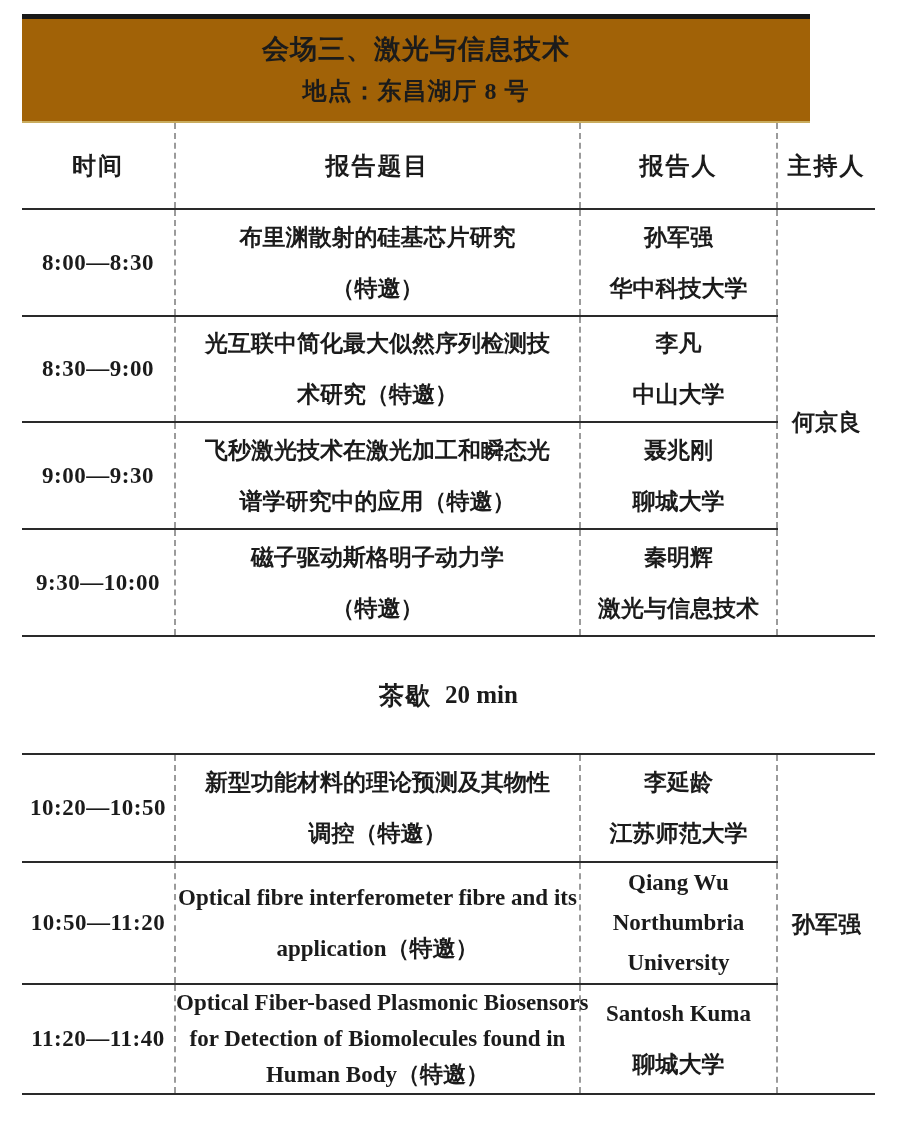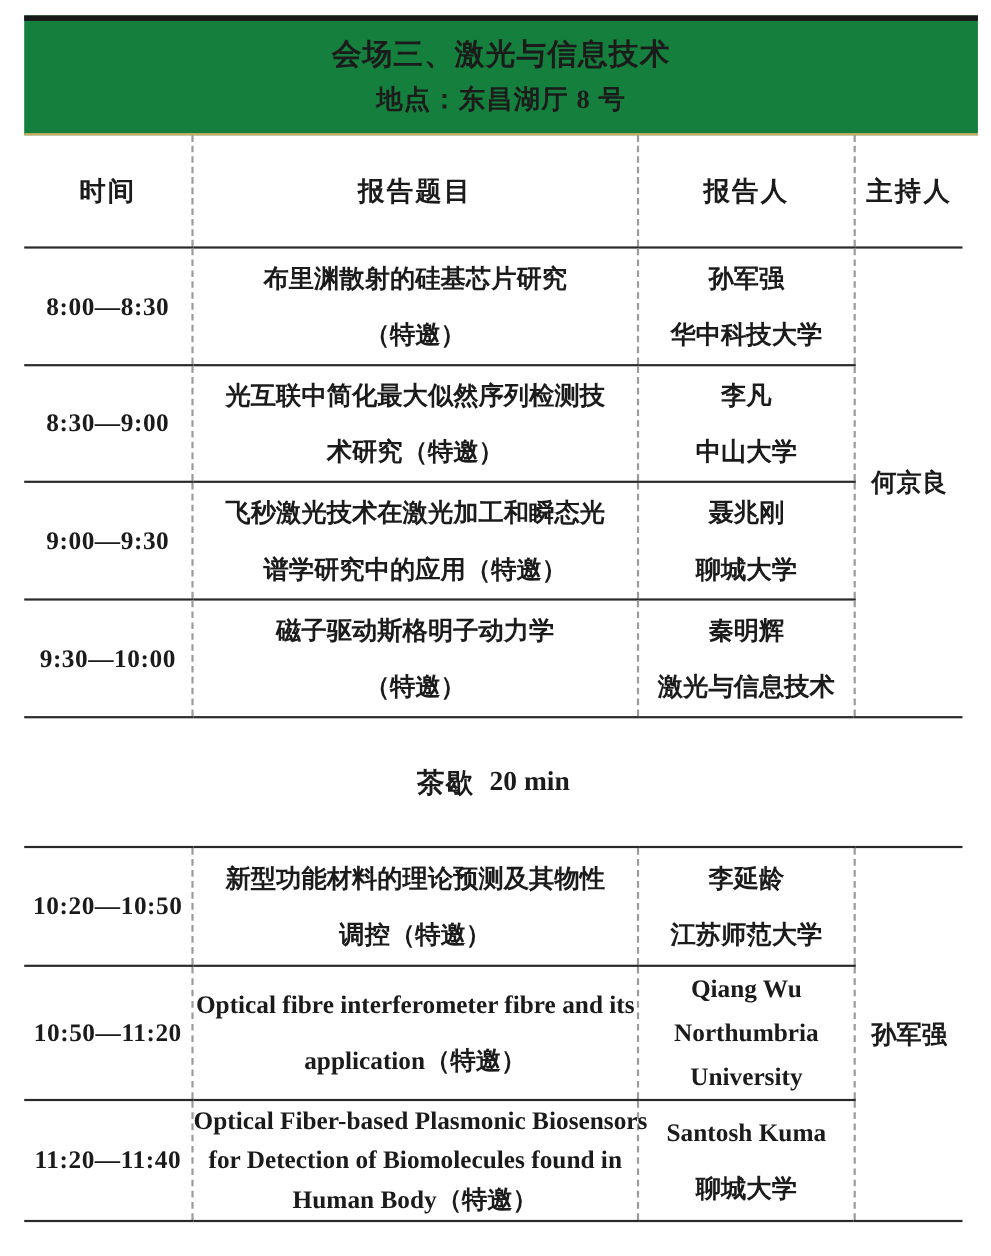--- a/index.html
+++ b/index.html
@@ -3,37 +3,37 @@
 <meta charset="utf-8">
 <style>
   html,body{margin:0;padding:0;background:#ffffff;}
   .page{
     position:relative;width:901px;height:1142px;background:#ffffff;
     font-family:"Liberation Serif","DejaVu Serif",serif;color:#1b1b1b;
     overflow:hidden;
   }
   
   .band{
-    margin:14px 0 0 22px;width:867px;box-sizing:border-box;
-    background:#15803d;
+    margin:14px 0 0 22px;width:788px;box-sizing:border-box;
+    background:#a16207;
     border-top:5px solid #181818;
     border-bottom:2px solid #c9ac5e;
     text-align:center;padding:8px 0 10px 0;
   }
   .band-title{font-size:27px;font-weight:bold;line-height:44px;letter-spacing:1px;}
   .band-line{font-size:24px;font-weight:bold;line-height:40px;letter-spacing:1px;}
 
   
   table{border-collapse:collapse;table-layout:fixed;width:853px;margin-left:22px;}
   td,th{padding:0;text-align:center;vertical-align:middle;font-size:23px;font-weight:bold;}
   th{font-size:24px;font-weight:bold;letter-spacing:2px;}
   .sep{border-left:2px dashed #9b9b9b;}
   .hb{border-bottom:2px solid #2a2a2a;}
   .tb{border-top:2px solid #2a2a2a;}
-  .h102{height:102px;}.h107{height:107px;}.h106{height:106px;}.h108{height:108px;}.h122{height:122px;}
+  .h102{height:86px;}.h107{height:107px;}.h106{height:106px;}.h108{height:108px;}.h122{height:122px;}
   .lines div{line-height:51px;white-space:nowrap;}
   .lh40 div{line-height:40px;}
   .lh36 div{line-height:36px;}
   .time-cell{letter-spacing:0.5px;}
 
   
   .break{
     width:853px;margin-left:22px;height:116px;
     display:flex;align-items:center;justify-content:center;
     font-size:25px;font-weight:bold;

